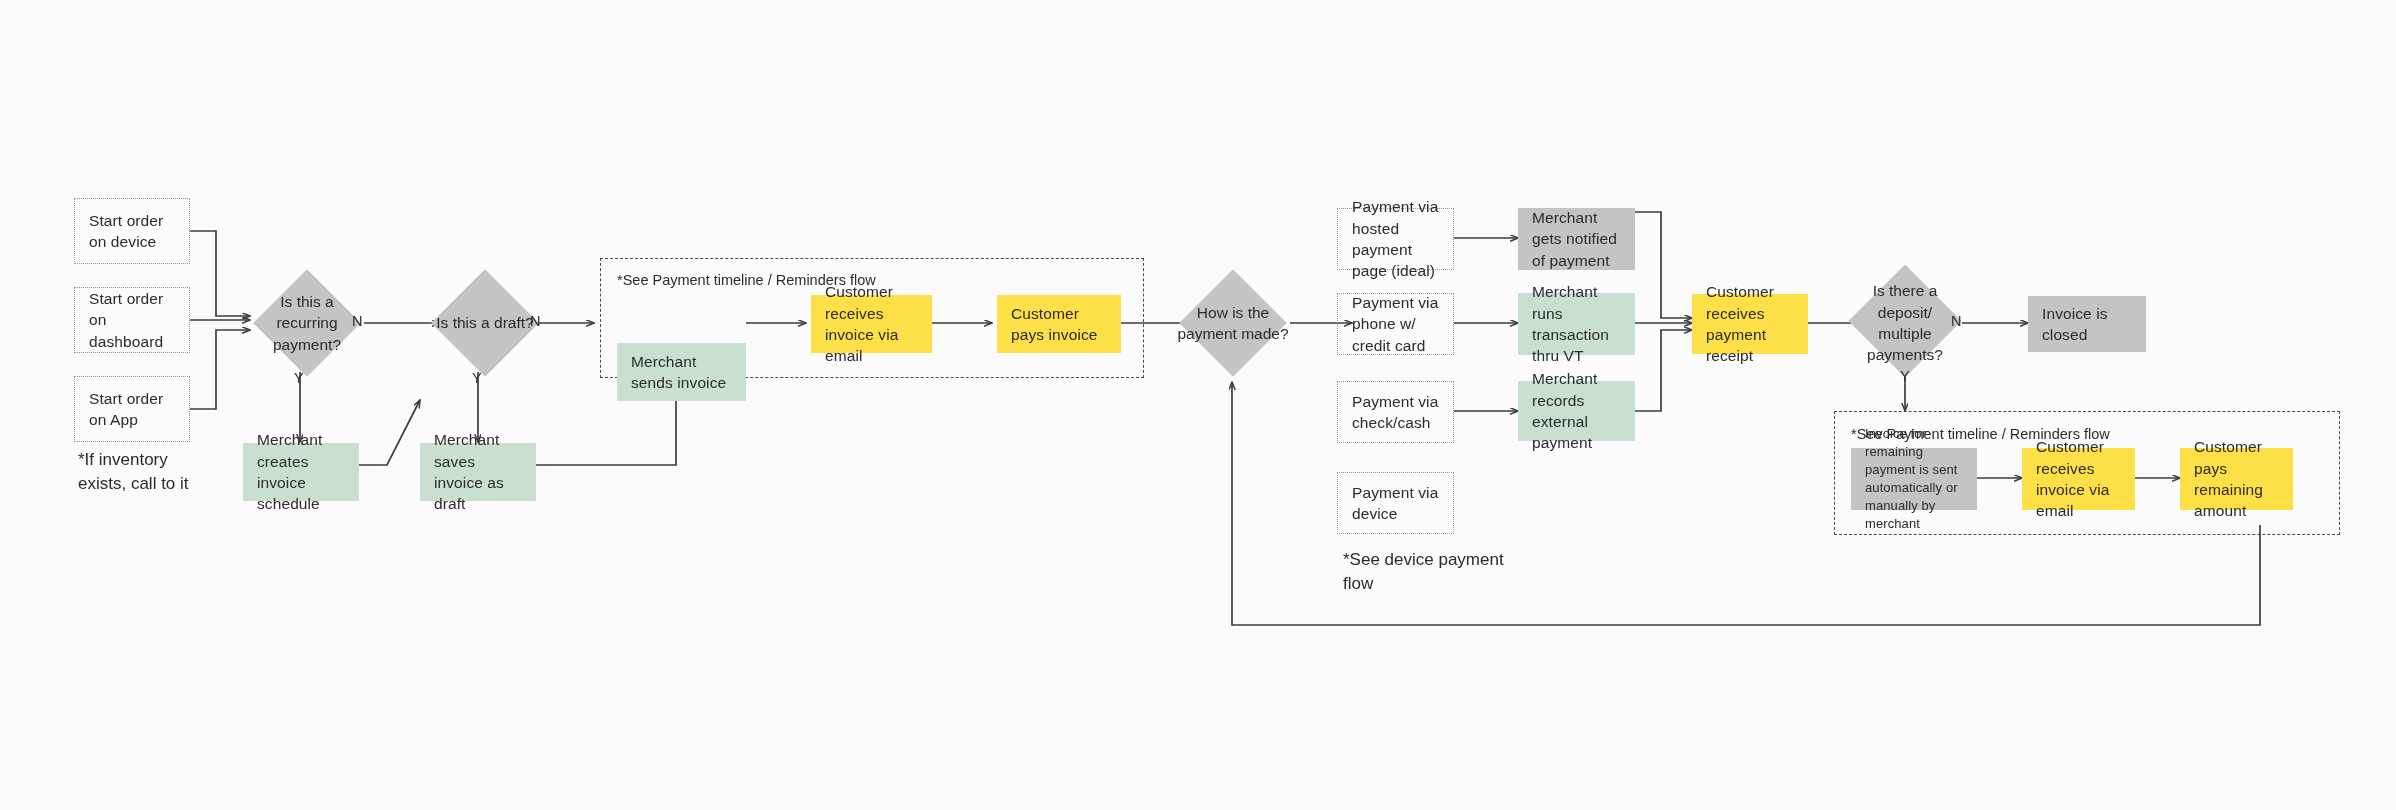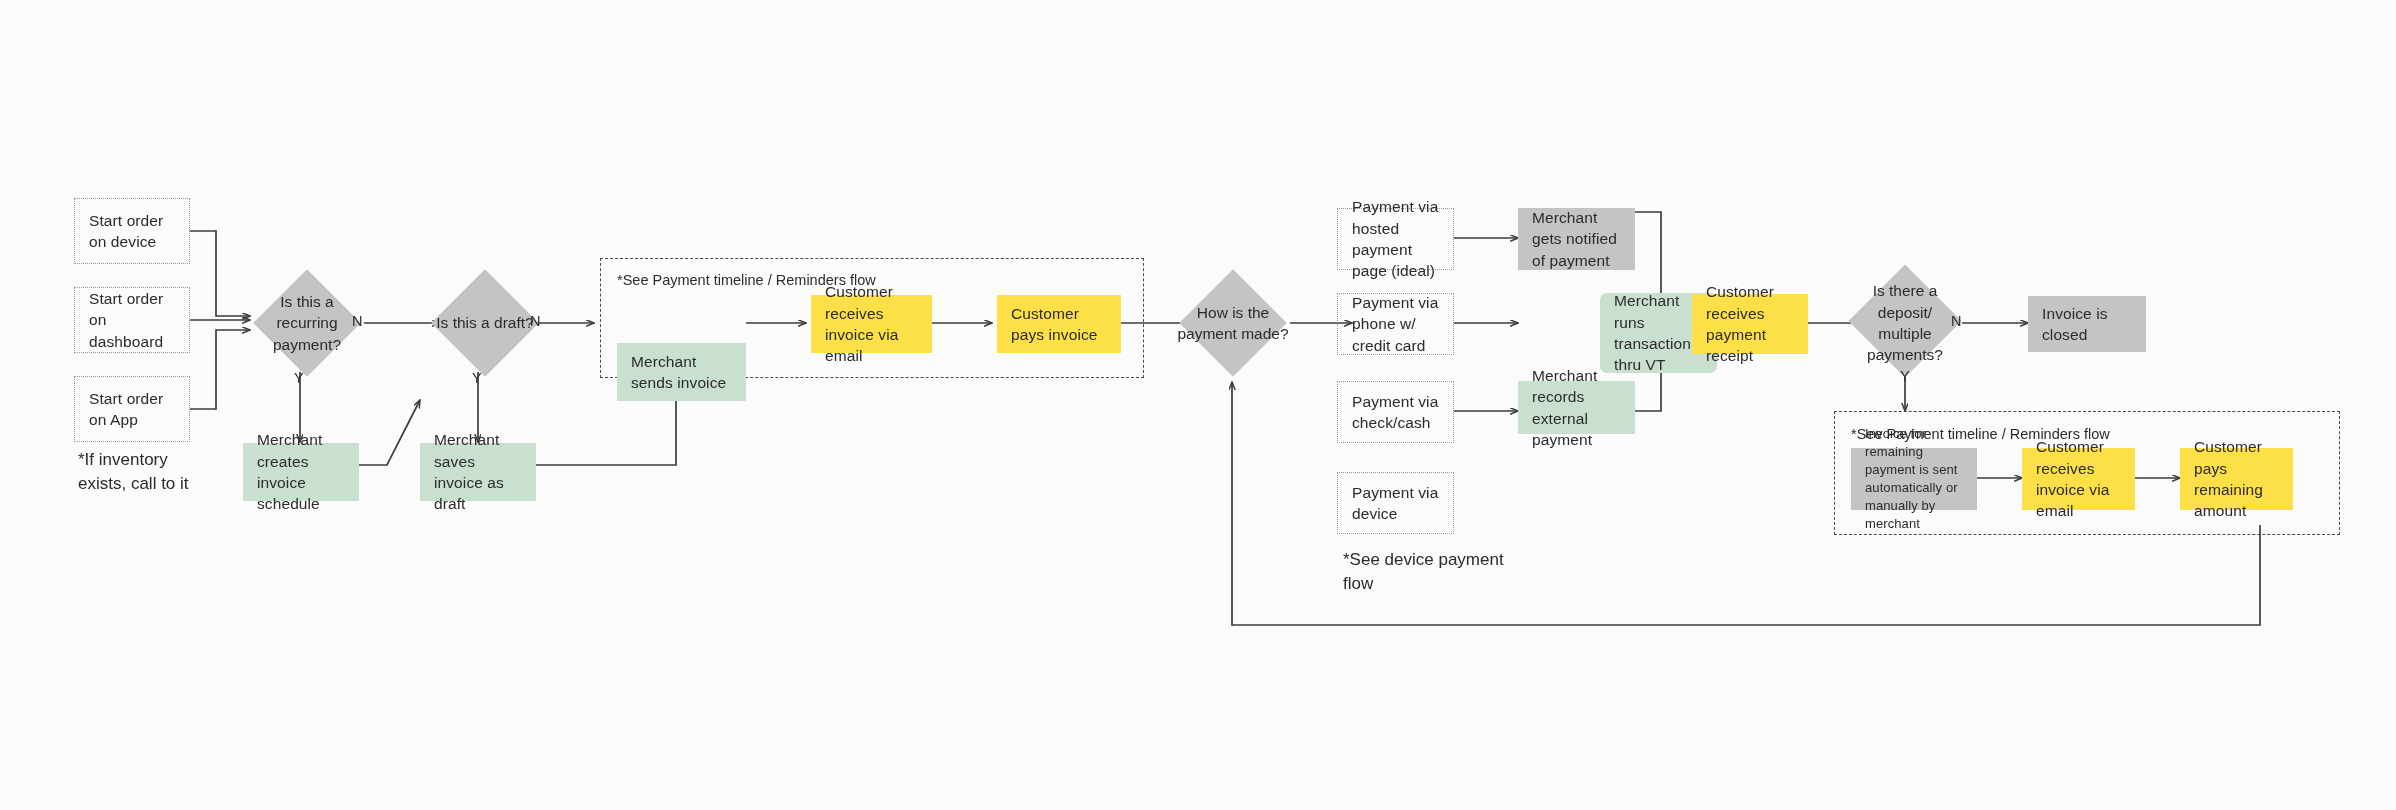--- a/index.html
+++ b/index.html
@@ -213,25 +213,25 @@
   </div>
 
   <div class="note" style="left:1343px;top:548px;width:190px;">
     <span>*See device payment flow</span>
   </div>
 
   <div class="node n-gray" style="left:1518px;top:208px;width:117px;height:62px;">
     <span>Merchant gets notified of payment</span>
   </div>
 
-  <div class="node n-green" style="left:1600px;top:293px;width:117px;height:80px;border-radius:7px;">
+  <div class="node n-green" style="left:1518px;top:293px;width:117px;height:62px;">
     <span>Merchant runs transaction thru VT</span>
   </div>
 
-  <div class="node n-green" style="left:1518px;top:381px;width:117px;height:53px;">
+  <div class="node n-green" style="left:1518px;top:381px;width:117px;height:60px;">
     <span>Merchant records external payment</span>
   </div>
 
   <div class="node n-blue" style="left:1692px;top:294px;width:116px;height:60px;">
     <span>Customer receives payment receipt</span>
   </div>
 
   <div class="diamond" style="left:1848px;top:268px;width:114px;height:110px;">
     <div class="dshape" style="width:80px;height:80px;left:17px;top:13px;"></div>
     <div class="dlabel" style="width:95px;">Is there a deposit/ multiple payments?</div>

